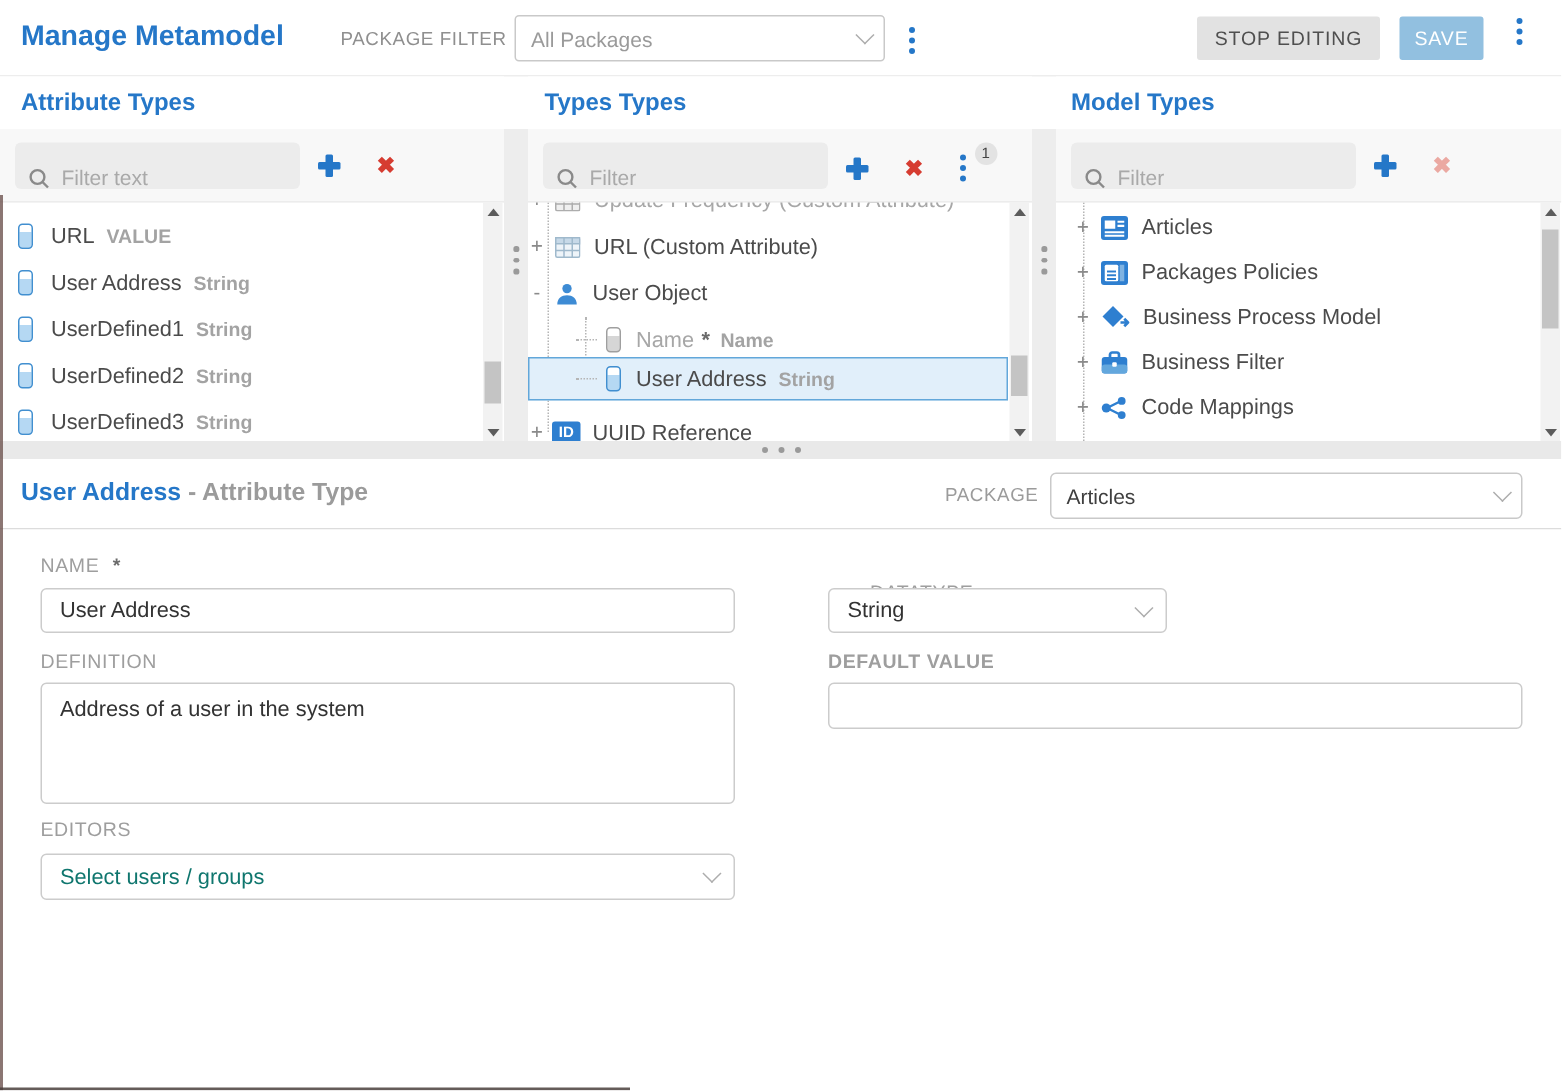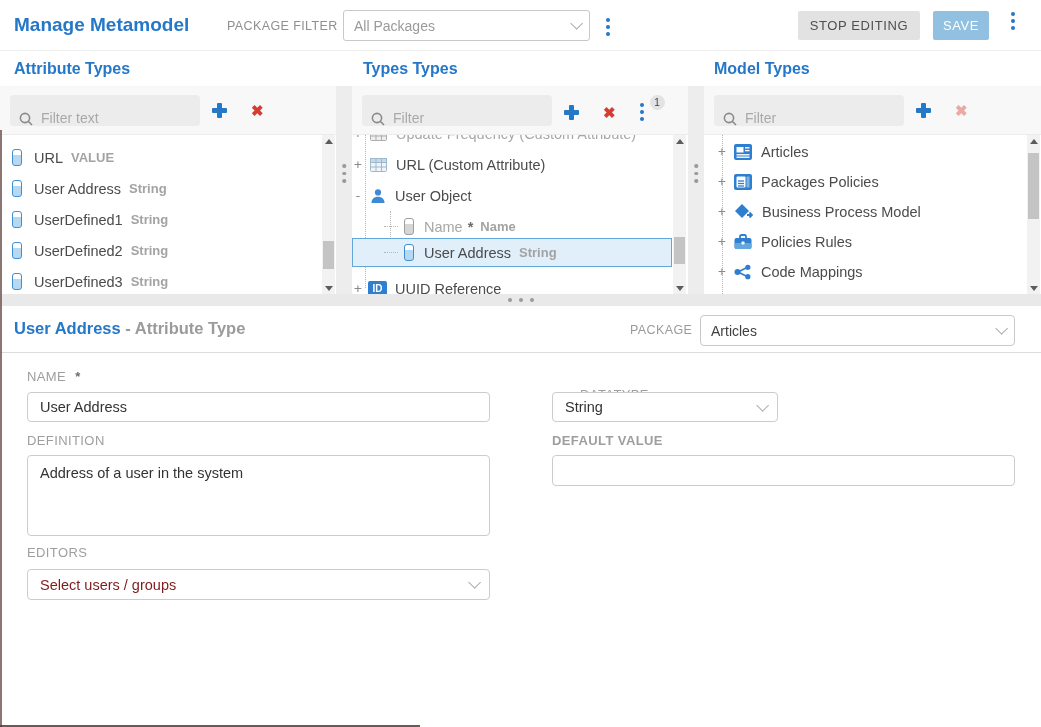--- a/index.html
+++ b/index.html
@@ -82,21 +82,21 @@
 
   .form { position:absolute; left:0; top:353px; width:1041px; height:374px; background:#fff; }
   .flabel { position:absolute; font-size:13px; color:#9e9e9e; letter-spacing:.4px; }
   .field { position:absolute; border:1px solid #ccc; border-radius:4px; background:#fff; font-size:14.5px; color:#333; }
   input.field { padding:0 12px; outline:none; font-family:inherit; }
   .l-name   { left:27px; top:16px; }
   .f-name   { left:27px; top:39px; width:463px; height:30px; }
   .l-def    { left:27px; top:80px; }
   .f-def    { left:27px; top:102px; width:463px; height:81px; padding:8px 12px; line-height:1.35; }
   .l-edit   { left:27px; top:192px; }
-  .f-edit   { left:27px; top:216px; width:463px; height:31px; display:flex; align-items:center; padding:0 12px; color:#7f1d1d; }
+  .f-edit   { left:27px; top:216px; width:463px; height:31px; display:flex; align-items:center; padding:0 12px; color:#0f766e; }
   .l-dt     { left:580px; top:16px;margin-top:18px; }
   .f-dt     { left:552px; top:39px; width:226px; height:30px; display:flex; align-items:center; padding:0 12px; }
   .l-dv     { left:552px; top:80px;font-weight:bold; }
   .f-dv     { left:552px; top:102px; width:463px; height:31px; }
 
   
   .vscroll { position:absolute; top:84px; width:13px; height:159px; background:#f2f2f2; }
   .p1 .vscroll { left:322px; } .p2 .vscroll { left:321px; } .p3 .vscroll { left:323px; }
   .sb-arr { position:absolute; left:0; width:13px; height:13px; }
   .sb-arr::after { content:""; position:absolute; left:3px; border-left:4px solid transparent; border-right:4px solid transparent; }
@@ -349,21 +349,21 @@
 
       <div class="row" style="top:91px">
         <span style="width:12px"></span>
           <span class="expander">+</span>
         <svg class="svg-ic" style="margin-left:6px" width="18" height="16" viewBox="0 0 18 16">
             <rect x="0.5" y="4" width="17" height="11" rx="2" fill="#2e7fd0"></rect>
             <rect x="0.5" y="9" width="17" height="6" rx="2" fill="#63a7dd"></rect>
             <path d="M6 4 V2.5 A1.5 1.5 0 0 1 7.5 1 H10.5 A1.5 1.5 0 0 1 12 2.5 V4" fill="none" stroke="#2e7fd0" stroke-width="1.8"></path>
             <rect x="7.5" y="7.5" width="3" height="3" rx="0.8" fill="#fff"></rect>
           </svg>
-        <span>Policies Rules</span>
+        <span>Business Filter</span>
       </div>
 
       <div class="row" style="top:121px">
         <span style="width:12px"></span>
           <span class="expander">+</span>
         <svg class="svg-ic" style="margin-left:6px" width="18" height="16" viewBox="0 0 18 16">
             <line x1="4" y1="8" x2="13" y2="3.5" stroke="#2e7fd0" stroke-width="1.6"></line>
             <line x1="4" y1="8" x2="13" y2="12.5" stroke="#2e7fd0" stroke-width="1.6"></line>
             <circle cx="3.5" cy="8" r="3" fill="#2e7fd0"></circle>
             <circle cx="13.8" cy="3.3" r="2.6" fill="#2e7fd0"></circle>

